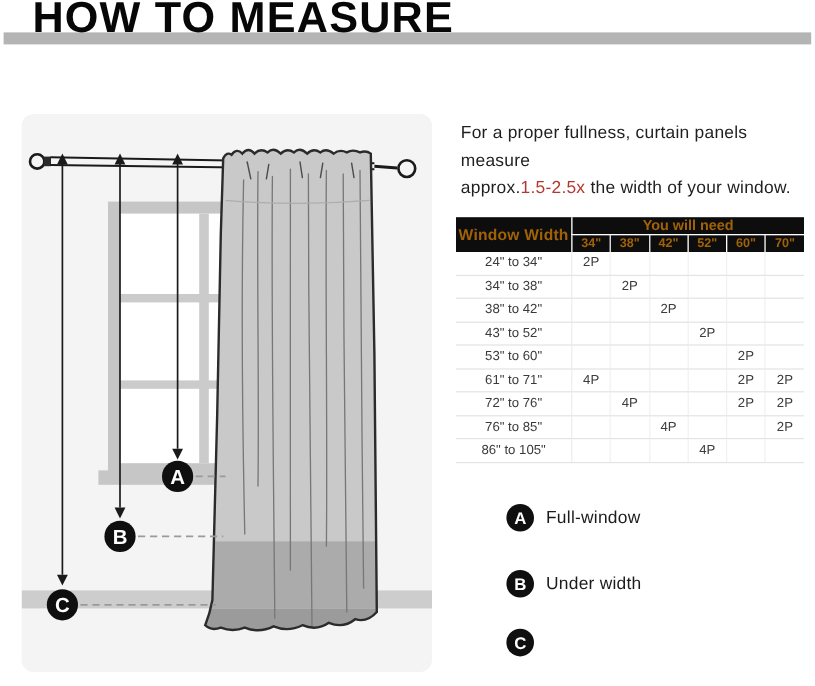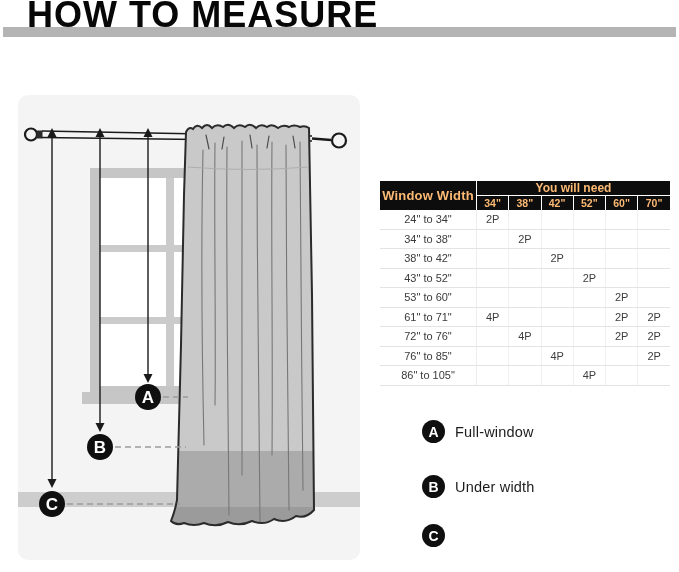--- a/index.html
+++ b/index.html
@@ -18,21 +18,21 @@
 
   
   .intro{position:absolute;left:384px;top:100px;width:296px;margin:0;
          font-size:14.5px;line-height:23px;color:#1f1f1f;letter-spacing:.2px;}
   .intro .hl{color:#b3372e;}
 
   
   .measure-table{position:absolute;left:380px;top:181px;width:290px;
                  border-collapse:collapse;table-layout:fixed;}
   .measure-table th,.measure-table td{padding:0;}
-  .measure-table thead th{background:#0d0d0d;color:#fdba74;font-weight:bold;}
+  .measure-table thead th{background:#0d0d0d;color:#a16207;font-weight:bold;}
   .corner-th{width:96px;font-size:13px;letter-spacing:.2px;}
   .group-th{font-size:12px;height:14px;border-bottom:1.5px solid #fff;border-left:1.5px solid #fff;}
   .col-th{font-size:10.5px;height:14px;border-left:1.5px solid #fff;}
   .measure-table tbody td{height:18.5px;font-size:11px;color:#3d3d3d;text-align:center;
                           border-bottom:1px solid #e3e3e3;border-right:1px solid #f0f0f0;
                           background:#fff;}
   .measure-table tbody td:last-child{border-right:none;}
   .measure-table tbody td.row-label{color:#3a3a3a;border-right:1px solid #ededed;}
 
   
@@ -146,20 +146,21 @@
           <text x="82" y="358">B</text>
         </g>
         <g>
           <circle cx="34" cy="409" r="13" fill="#0f0f0f"></circle>
           <text x="34" y="415">C</text>
         </g>
       </g>
     </svg>
   </div>
 
+  <p class="intro"><span>For a proper fullness, curtain panels measure</span><br><span>approx.</span><span class="hl">1.5-2.5x</span><span> the width of your window.</span></p>
 
   <table class="measure-table">
     <thead>
       <tr>
         <th rowspan="2" class="corner-th">Window Width</th>
         <th colspan="6" class="group-th">You will need</th>
       </tr>
       <tr>
           <th class="col-th">34"</th>
           <th class="col-th">38"</th>

